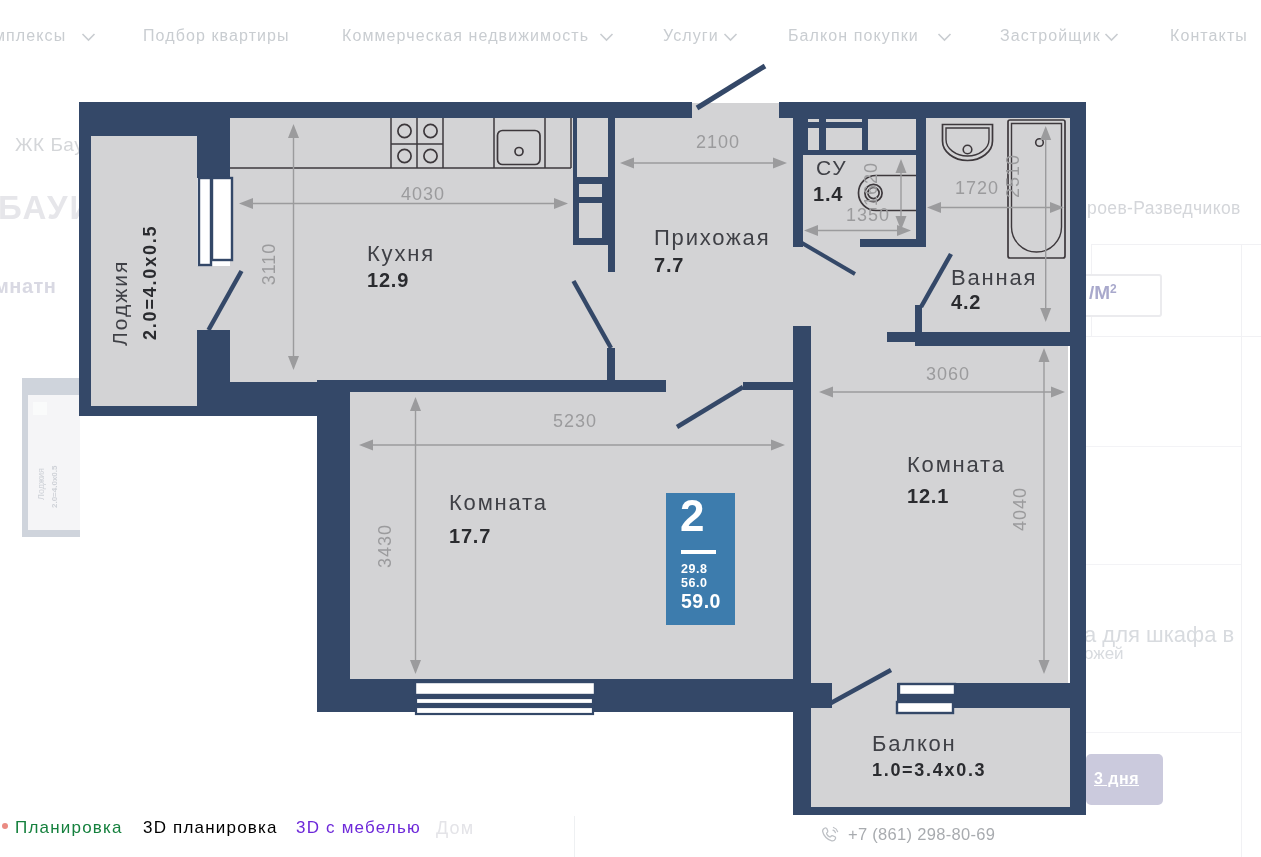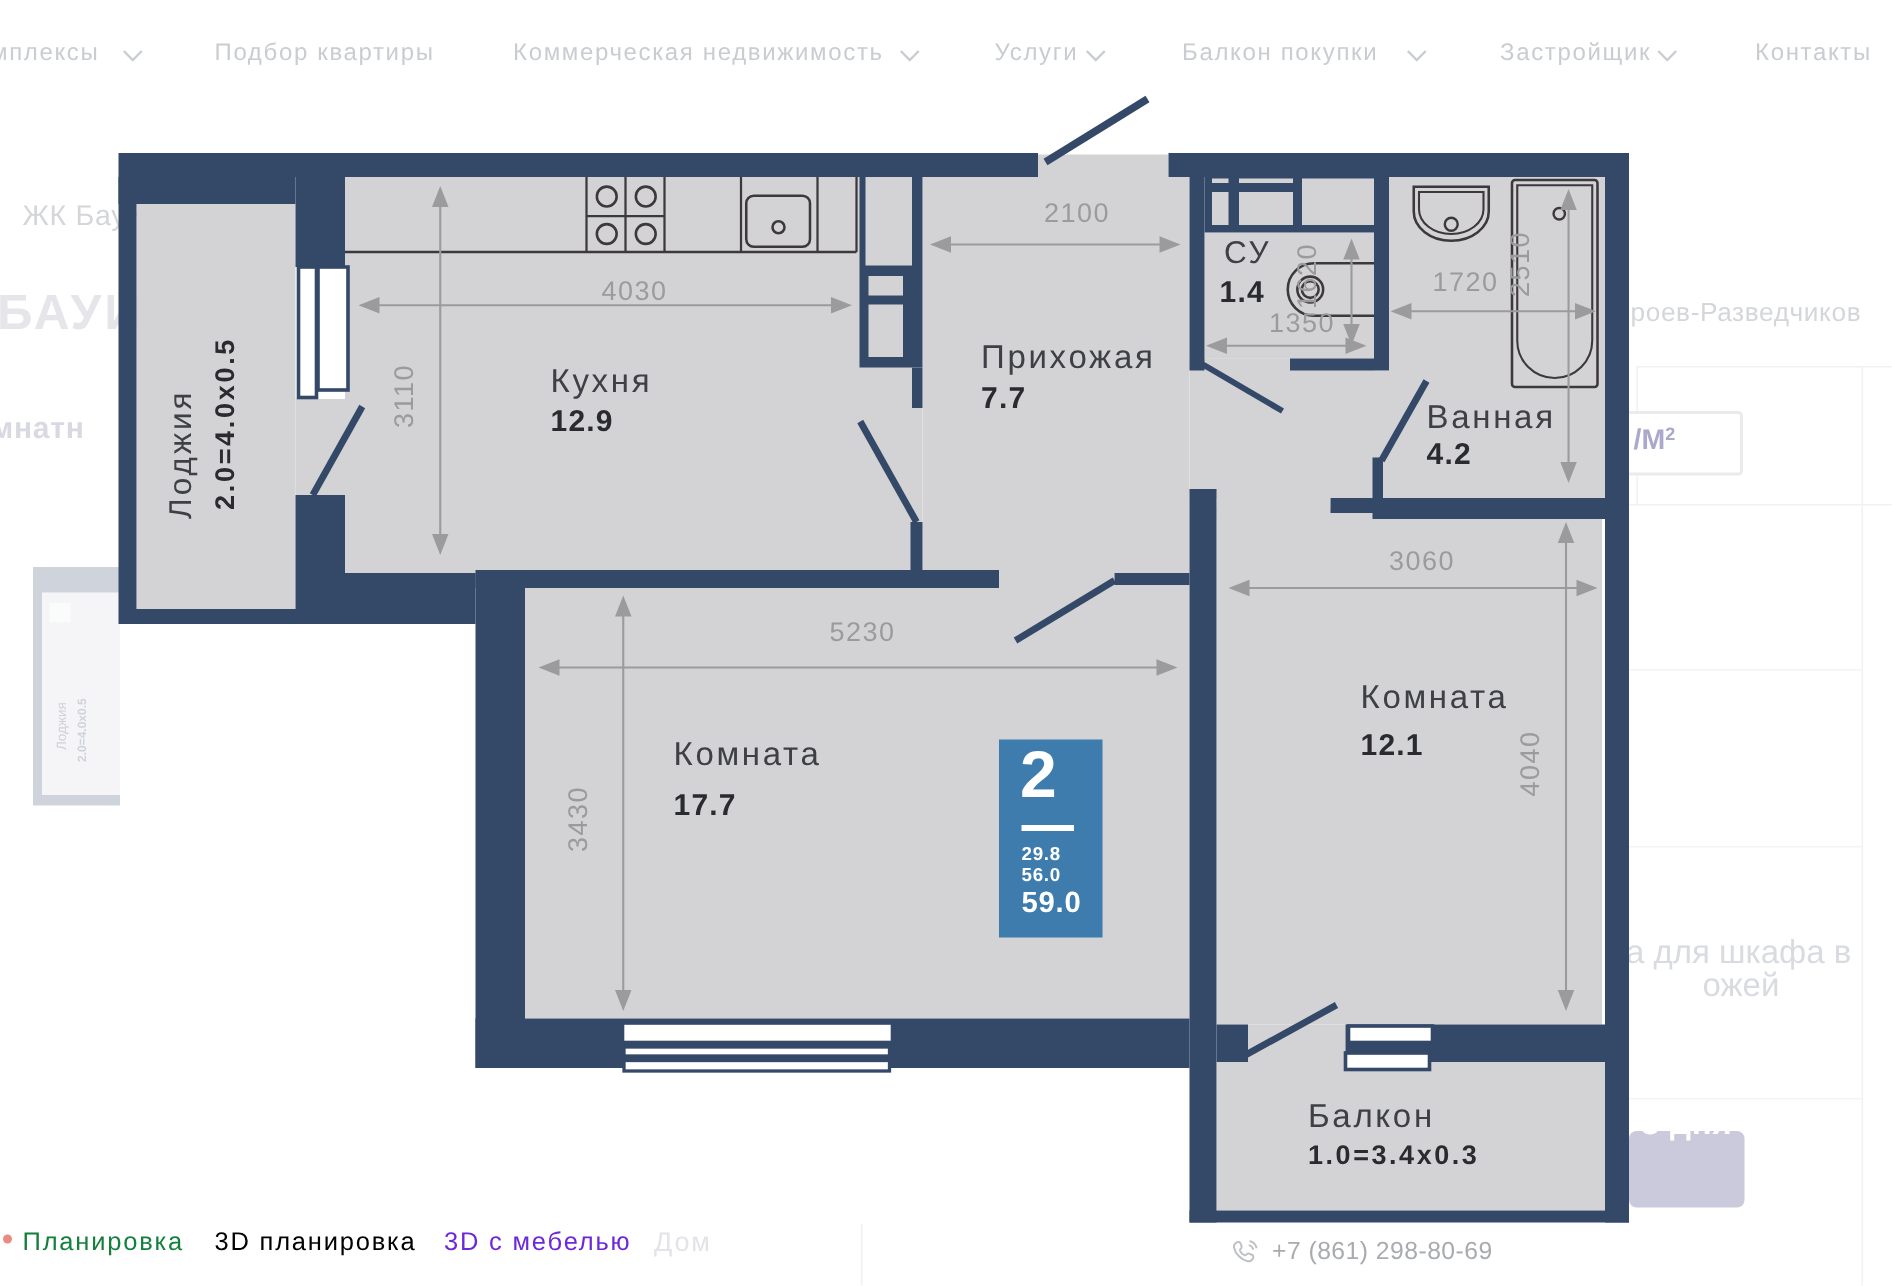--- a/index.html
+++ b/index.html
@@ -64,24 +64,24 @@
 <div class="abs" style="left:1086px;top:446px;width:155px;height:0;border-top:1px solid #f3f3f6;"></div>
 <div class="abs" style="left:1086px;top:564px;width:155px;height:0;border-top:1px solid #f3f3f6;"></div>
 <div class="abs" style="left:1086px;top:732px;width:155px;height:0;border-top:1px solid #f3f3f6;"></div>
 <div class="abs" style="left:1241px;top:244px;width:0;height:613px;border-left:1px solid #f1f1f4;"></div>
 
 <div class="abs" style="left:1080px;top:274px;width:82px;height:43px;border:2px solid #ebebee;border-radius:3px;background:#fff;box-sizing:border-box;"></div>
 <div class="abs" style="left:1089px;top:282px;font-size:19px;font-weight:bold;color:#a9a9cc;">/М<span style="font-size:12px;vertical-align:6px;">2</span></div>
 
 <div class="abs" style="left:1084px;top:622px;font-size:22px;color:#d8dbdf;">а для шкафа в</div>
 
-<div class="abs" style="left:1135px;top:644px;font-size:22px;color:#d8dbdf;">ожей</div>
+<div class="abs" style="left:1084px;top:644px;font-size:17px;color:#d8dbdf;">ожей</div>
 
 <div class="abs" style="left:1086px;top:754px;width:77px;height:51px;background:#cbcadd;border-radius:5px;"></div>
-<div class="abs" style="left:1094px;top:736px;font-size:22px;font-weight:bold;color:#fff;letter-spacing:.5px;">3 дня</div>
+<div class="abs" style="left:1094px;top:770px;font-size:16px;font-weight:bold;color:#fff;letter-spacing:.5px;text-decoration:underline;">3 дня</div>
 
 <div class="abs" style="left:2px;top:823px;width:6px;height:6px;border-radius:50%;background:#ea8b83;"></div>
 
 <div class="abs" style="left:15px;top:818px;font-size:17px;font-weight:normal;color:#15803d;letter-spacing:1.2px;">Планировка</div>
 
 <div class="abs" style="left:143px;top:818px;font-size:17px;color:#000000;letter-spacing:1.2px;">3D планировка</div>
 
 <div class="abs" style="left:296px;top:818px;font-size:17px;color:#6d28d9;letter-spacing:1.2px;">3D с мебелью</div>
 
 <div class="abs" style="left:436px;top:818px;font-size:18px;color:#e4e4e8;letter-spacing:1.2px;">Дом</div>

